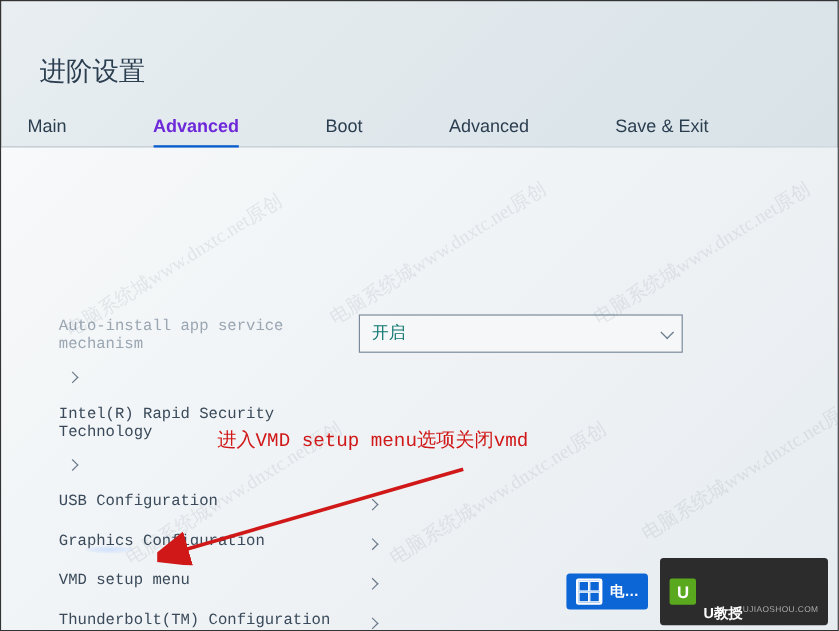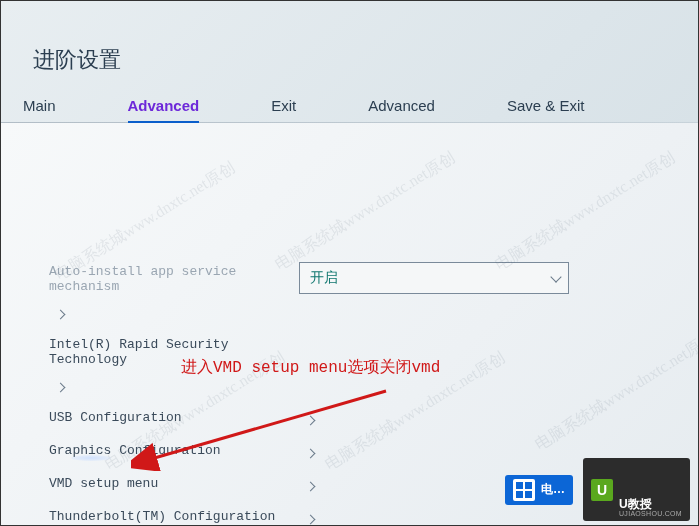--- a/index.html
+++ b/index.html
@@ -106,38 +106,38 @@
     width: 22px; height: 22px; border: 2px solid #fff; border-radius: 2px;
     display: grid; grid-template-columns: 1fr 1fr; grid-template-rows: 1fr 1fr;
   }
   .logo-a .sq div { border: 1px solid #fff; }
   .logo-b { background: #2c2c2c; }
   .logo-b .ub {
     width: 22px; height: 22px; background: #5aa81e; border-radius: 2px;
     display: flex; align-items: center; justify-content: center;
     font-size: 14px; color: #fff; font-weight: 700;
   }
-  .logo-b .txt { display:flex; flex-direction:column; line-height:1;margin-top:36px; }
+  .logo-b .txt { display:flex; flex-direction:row; line-height:1;margin-top:36px; }
   .logo-b .txt .sm { font-size: 7px; color:#aaa; font-weight:400; letter-spacing:0.3px;}
   .hl-circle {
     position:absolute; bottom:64px; left:70px;
     width:40px; height:6px; border-radius:50%;
     background: radial-gradient(rgba(200,220,255,0.8), rgba(200,220,255,0));
     z-index:45; pointer-events:none;
   }
 </style>
 </head>
 <body>
 
 <div class="page-title">进阶设置</div>
 
 <div class="tabs">
   <div class="tab">Main</div>
   <div class="tab active">Advanced</div>
-  <div class="tab">Exit</div>
+  <div class="tab">Boot</div>
   <div class="tab">Advanced</div>
   <div class="tab">Save &amp; Exit</div>
 </div>
 <div class="tabs-line"></div>
 
 <div class="main-area">
 
   <div class="row">
     <span class="row-label faded">Auto-install app service mechanism</span>
     <div class="dropdown">

